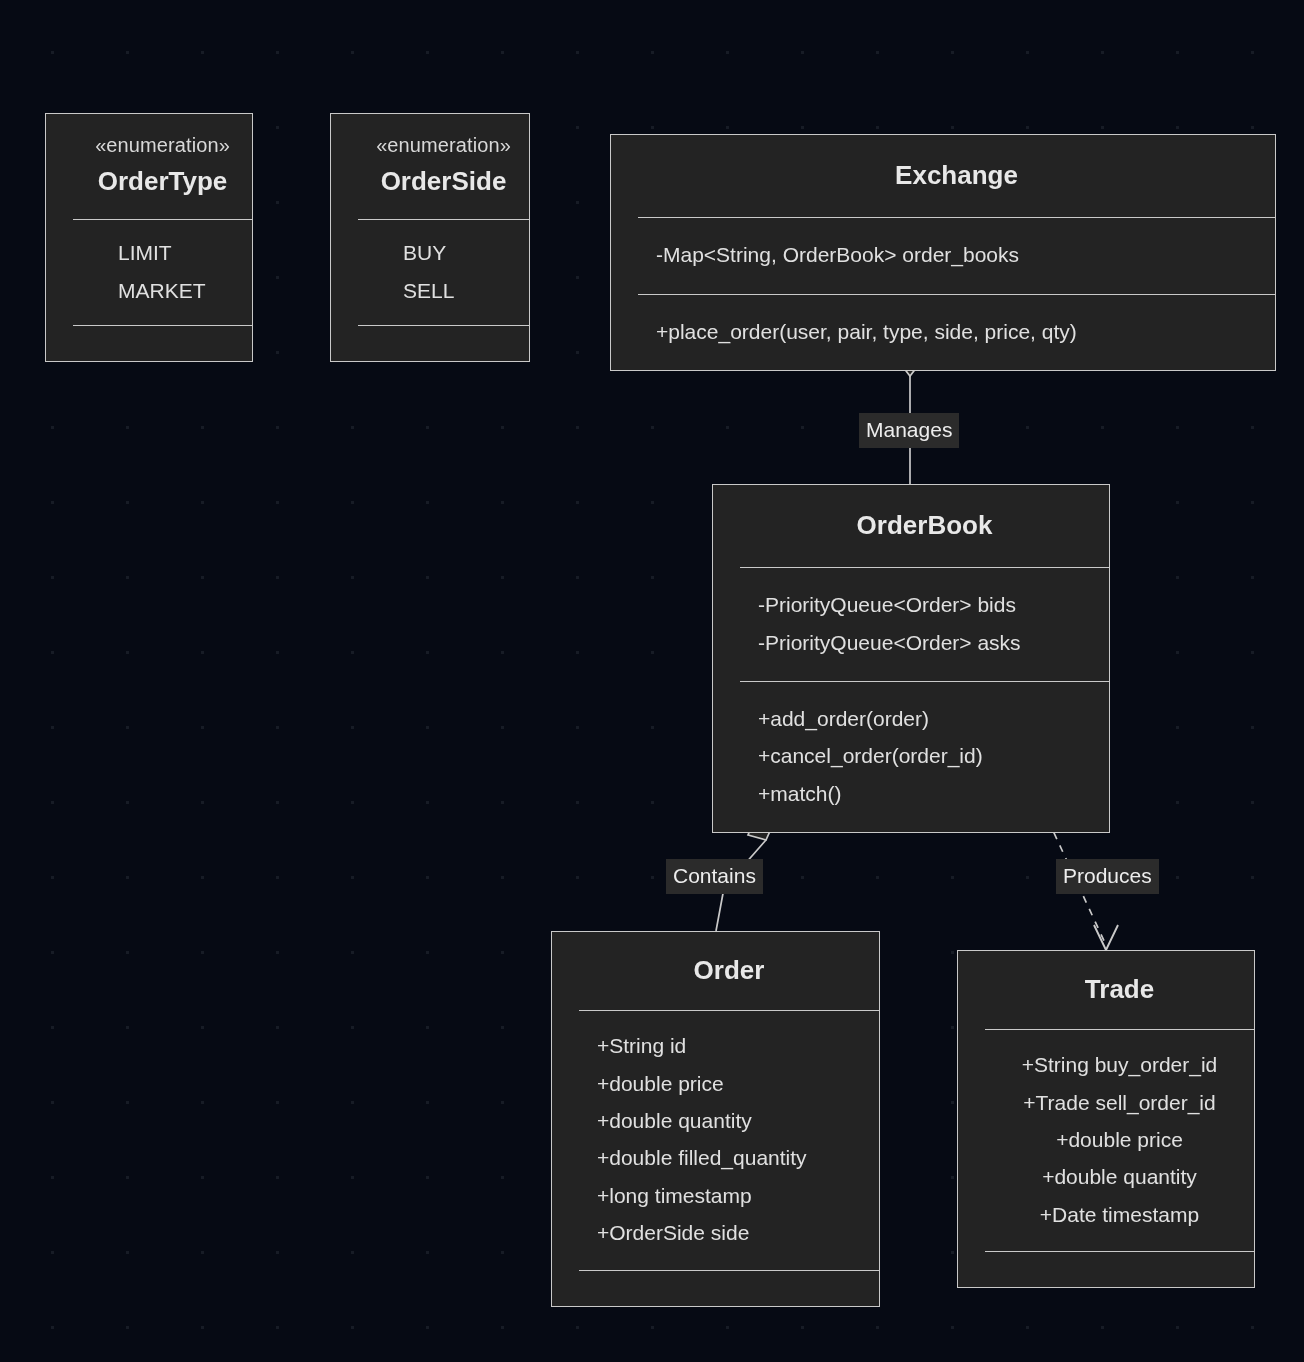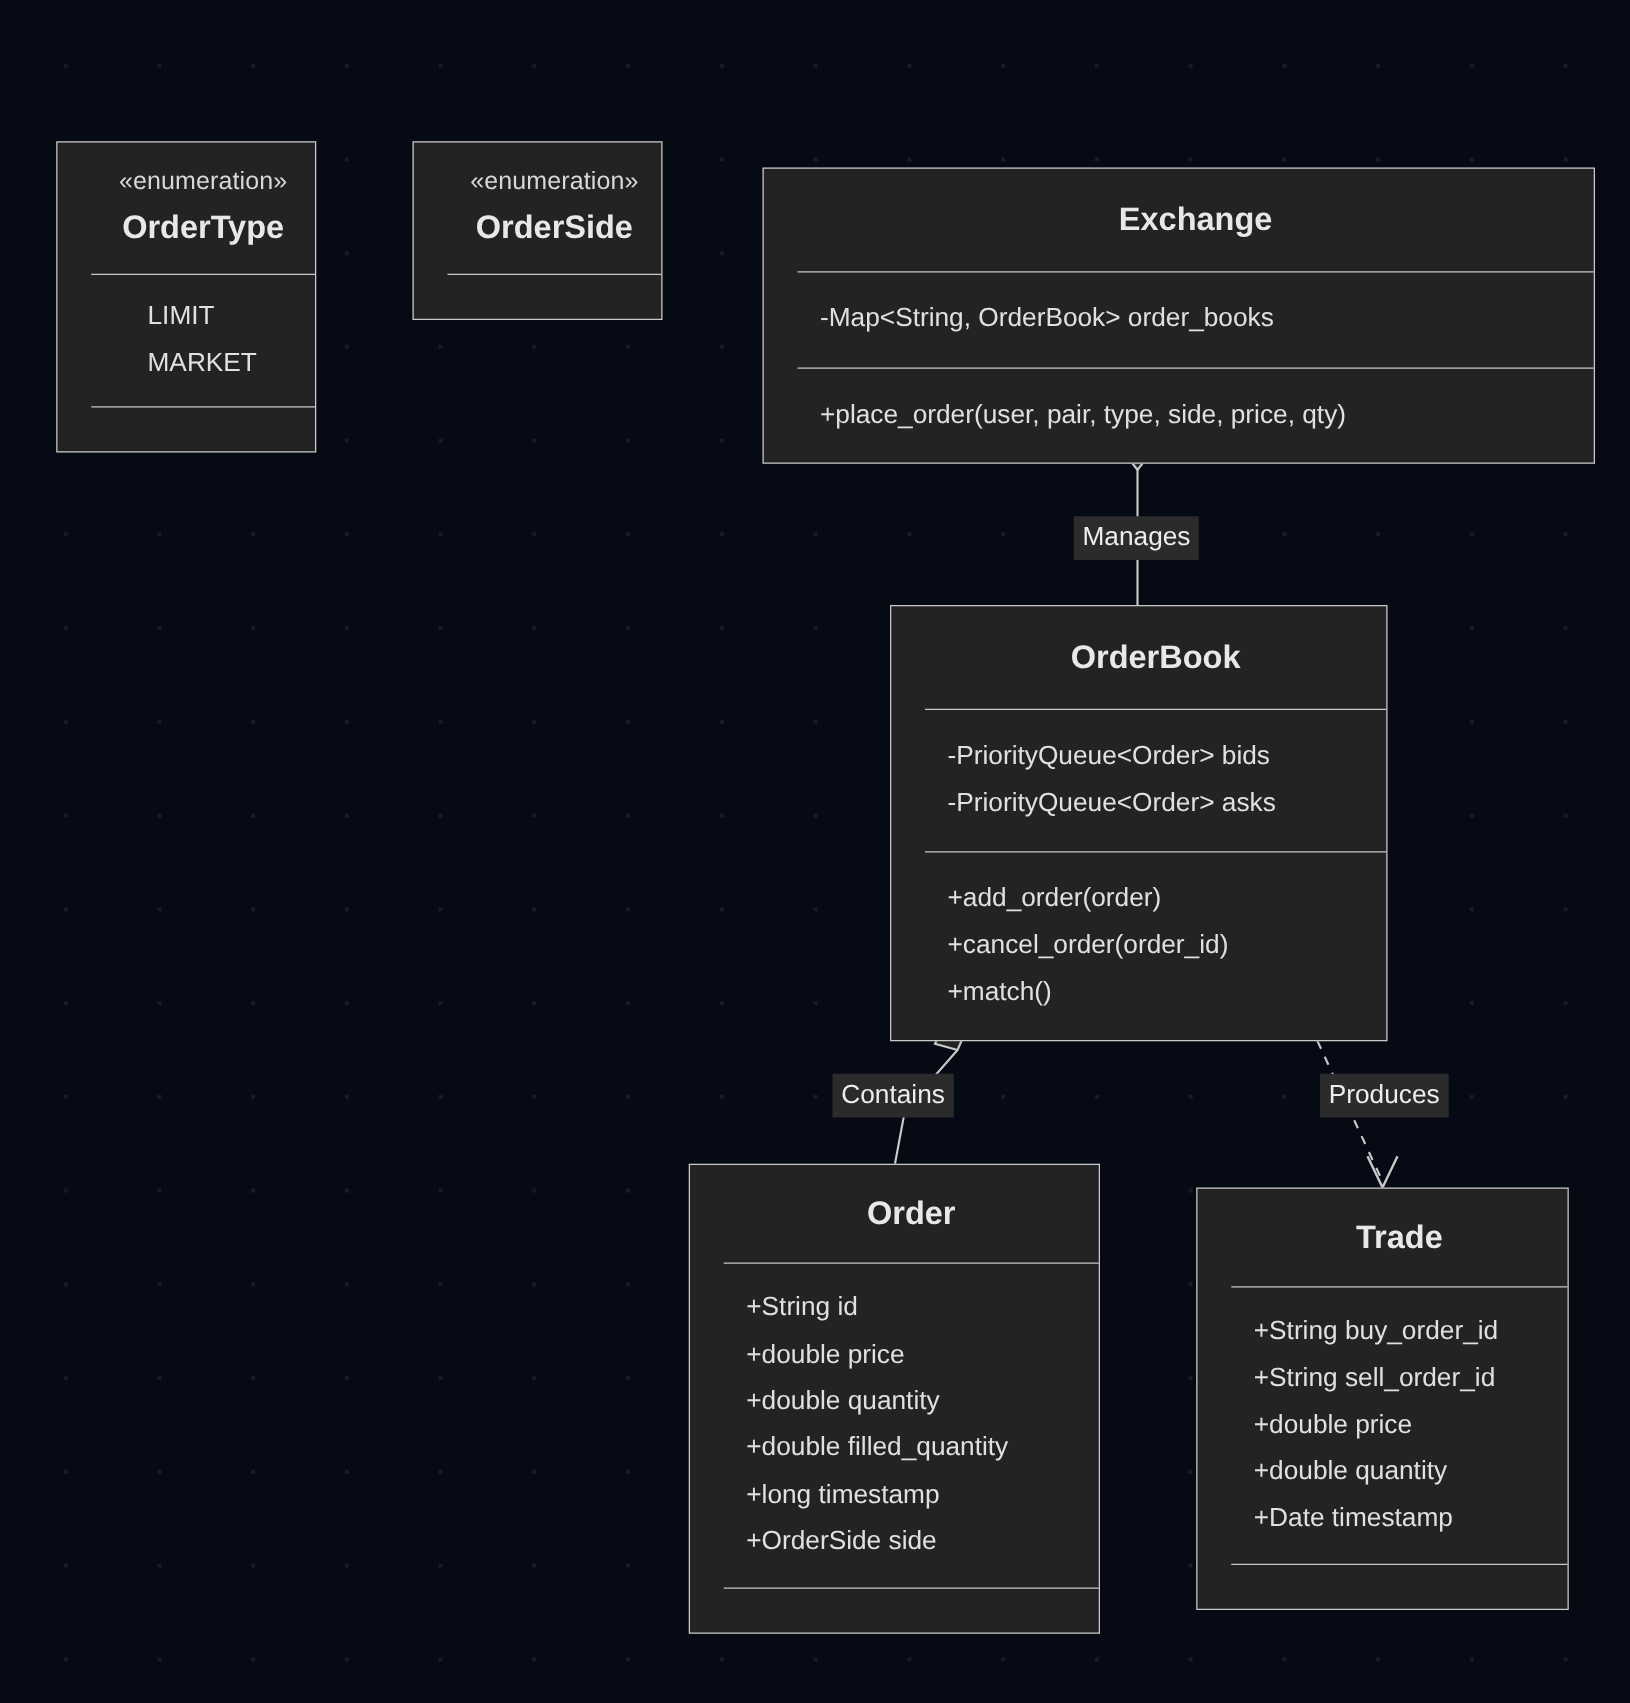--- a/index.html
+++ b/index.html
@@ -136,20 +136,24 @@
       <div class="member">MARKET</div>
     </div>
     <div class="compartment empty-compartment"></div>
   </div>
 
   <div class="uml-box" style="left:330px; top:113px; width:200px;">
     <div class="compartment head">
       <div class="stereotype">«enumeration»</div>
       <div class="cls-name">OrderSide</div>
     </div>
+    <div class="compartment members">
+      <div class="member">BUY</div>
+      <div class="member">SELL</div>
+    </div>
     <div class="compartment empty-compartment"></div>
   </div>
 
   <div class="uml-box" style="left:610px; top:134px; width:666px;">
     <div class="compartment head" style="padding:20px 10px 22px;">
       <div class="cls-name">Exchange</div>
     </div>
     <div class="compartment members" style="padding:18px 18px 20px;">
       <div class="member">-Map&lt;String, OrderBook&gt; order_books</div>
     </div>
@@ -185,23 +189,23 @@
       <div class="member">+long timestamp</div>
       <div class="member">+OrderSide side</div>
     </div>
     <div class="compartment empty-compartment"></div>
   </div>
 
   <div class="uml-box" style="left:957px; top:950px; width:298px;">
     <div class="compartment head" style="padding:18px 10px 20px;">
       <div class="cls-name">Trade</div>
     </div>
-    <div class="compartment members" style="padding:16px 18px 18px;">
+    <div class="compartment members" style="padding:16px 18px 18px;align-items:center;">
       <div class="member">+String buy_order_id</div>
-      <div class="member">+String sell_order_id</div>
+      <div class="member">+Trade sell_order_id</div>
       <div class="member">+double price</div>
       <div class="member">+double quantity</div>
       <div class="member">+Date timestamp</div>
     </div>
     <div class="compartment empty-compartment"></div>
   </div>
 
 </div>
 
 </body></html>

